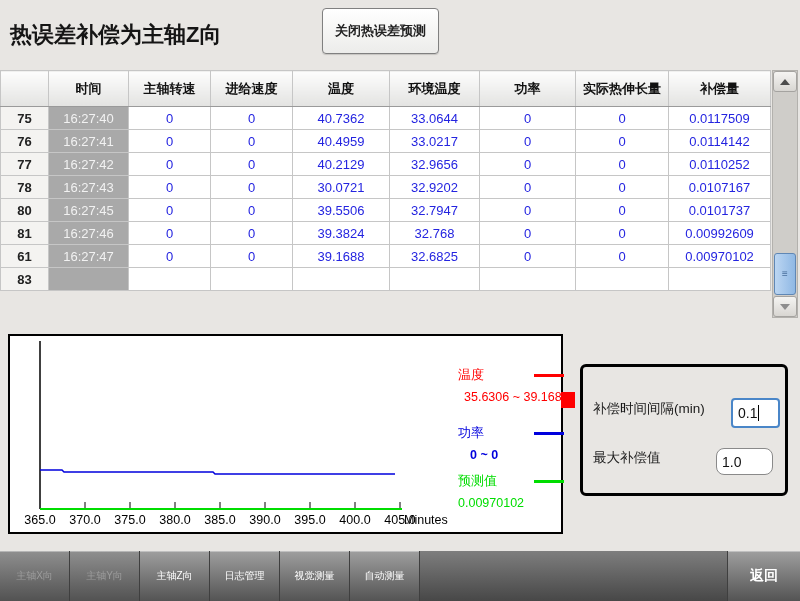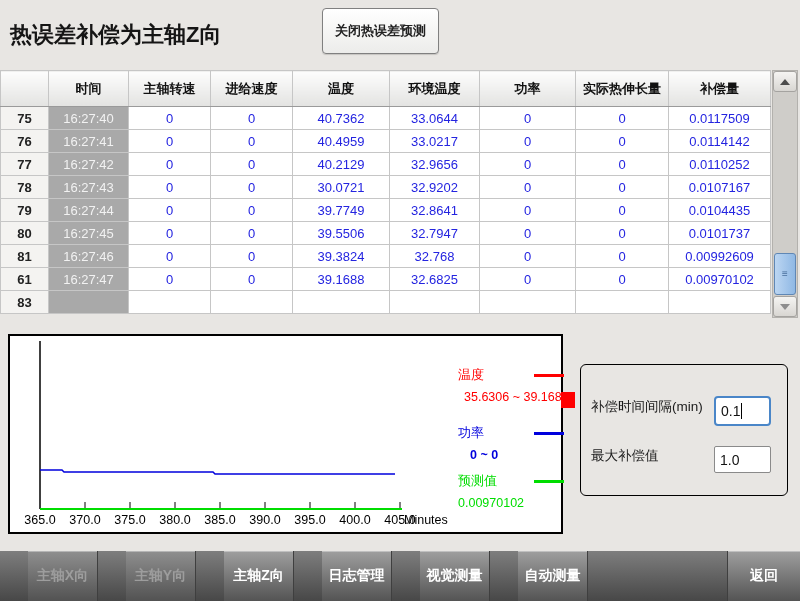--- a/index.html
+++ b/index.html
@@ -40,35 +40,35 @@
 
   
   .chart{position:absolute;left:8px;top:334px;width:555px;height:200px;background:#fff;border:2px solid #000;box-sizing:border-box;}
   .legend-entry{position:absolute;left:448px;width:106px;font-size:13px;}
   .legend-row{display:flex;align-items:center;justify-content:space-between;}
   .legend-swatch{width:30px;height:3px;display:inline-block;}
   .legend-value{font-size:12.5px;margin-top:6px;}
   .temp-blob{position:absolute;left:561px;top:392px;width:14px;height:16px;background:#ff0000;z-index:6;}
 
   
-  .panel{position:absolute;left:580px;top:364px;width:208px;height:132px;border:1px solid #000000;border-radius:6px;box-sizing:border-box;}
+  .panel{position:absolute;left:580px;top:364px;width:208px;height:132px;border:3px solid #000000;border-radius:6px;box-sizing:border-box;}
   .panel-label{position:absolute;font-size:13.5px;color:#1a1a1a;}
   .fake-input{position:absolute;background:#fff;box-sizing:border-box;display:flex;align-items:center;
               padding-left:5px;font-size:14px;color:#111;}
   .input-focus{border:2px solid #4a86c8;border-radius:4px;}
-  .input-normal{border:1px solid #8a8a8a;border-radius:2px;}
+  .input-normal{border:1px solid #8a8a8a;border-radius:8px;}
   .caret{display:inline-block;width:1px;height:16px;background:#000;margin-left:1px;}
 
   
   .navbar{position:absolute;left:0;top:551px;width:800px;height:50px;background:linear-gradient(#7e7e7e,#474747);}
   .nav-items{position:absolute;left:0;top:0;height:50px;display:flex;}
   .nav-btn{width:69px;height:50px;display:flex;align-items:center;justify-content:center;
-           font-size:14px;font-weight:bold;color:#fff;
+           font-size:10px;font-weight:normal;color:#fff;
            background:linear-gradient(#9f9f9f,#545454);border-right:1px solid #3f3f3f;
-           box-shadow:inset 0 1px 0 rgba(255,255,255,.35);margin-left:28px;}
+           box-shadow:inset 0 1px 0 rgba(255,255,255,.35);}
   .nav-btn.disabled{color:#9d9d9d;background:linear-gradient(#8f8f8f,#525252);}
   .back-btn{position:absolute;right:0;top:0;width:72px;height:50px;display:flex;align-items:center;justify-content:center;
             font-size:14px;font-weight:bold;color:#fff;background:linear-gradient(#9f9f9f,#545454);
             border-left:1px solid #3f3f3f;box-shadow:inset 0 1px 0 rgba(255,255,255,.35);}
 </style>
 </head>
 <body>
 
 <div class="app">
 
@@ -142,31 +142,20 @@
           <tr>
             <td class="rownum">78</td>
             <td class="timecell">16:27:43</td>
             <td class="datacell">0</td>
             <td class="datacell">0</td>
             <td class="datacell">30.0721</td>
             <td class="datacell">32.9202</td>
             <td class="datacell">0</td>
             <td class="datacell">0</td>
             <td class="datacell">0.0107167</td>
-          </tr>
-          <tr>
-            <td class="rownum">79</td>
-            <td class="timecell">16:27:44</td>
-            <td class="datacell">0</td>
-            <td class="datacell">0</td>
-            <td class="datacell">39.7749</td>
-            <td class="datacell">32.8641</td>
-            <td class="datacell">0</td>
-            <td class="datacell">0</td>
-            <td class="datacell">0.0104435</td>
           </tr>
           <tr>
             <td class="rownum">80</td>
             <td class="timecell">16:27:45</td>
             <td class="datacell">0</td>
             <td class="datacell">0</td>
             <td class="datacell">39.5506</td>
             <td class="datacell">32.7947</td>
             <td class="datacell">0</td>
             <td class="datacell">0</td>
@@ -264,21 +253,21 @@
             <span class="legend-swatch" style="background: rgb(0, 221, 0);"></span>
           </div>
           <div class="legend-value" style="color: rgb(0, 221, 0); margin-left: 0px;">0.00970102</div>
         </div>
       </div>
   </div>
   <div class="temp-blob" style="background: rgb(255, 0, 0);"></div>
 
   <div class="panel">
     <div class="panel-label" style="left:10px;top:33px;">补偿时间间隔(min)</div>
-    <div class="fake-input input-focus" style="left:133px;top:31px;width:57px;height:30px;">
+    <div class="fake-input input-focus" style="left:148px;top:31px;width:49px;height:30px;">
       <span>0.1</span>
         <span class="caret"></span>
     </div>
     <div class="panel-label" style="left:10px;top:82px;">最大补偿值</div>
     <div class="fake-input input-normal" style="left:133px;top:81px;width:57px;height:27px;">
       <span>1.0</span>
     </div>
   </div>
 
   <div class="navbar">

